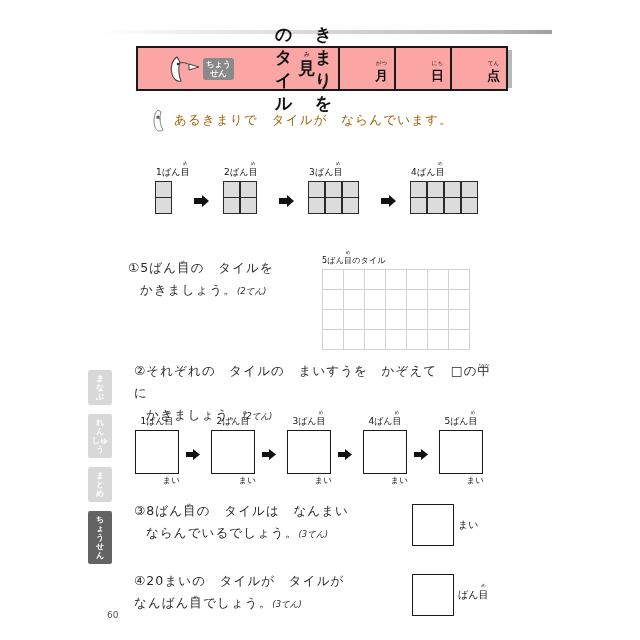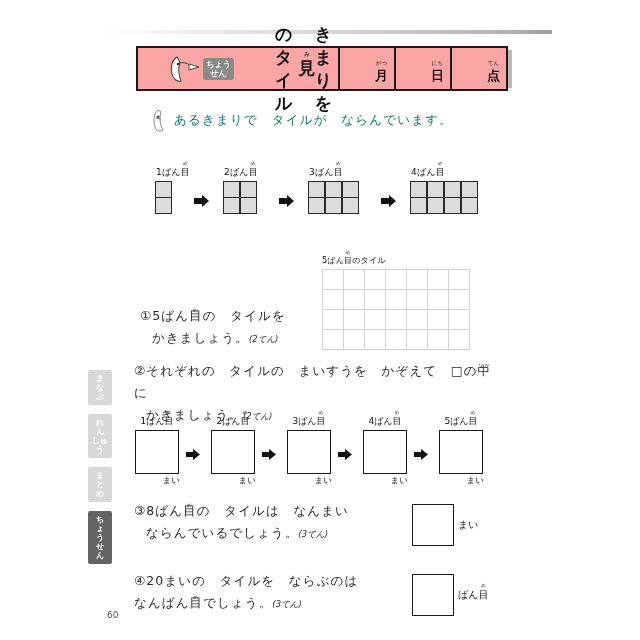--- a/index.html
+++ b/index.html
@@ -59,21 +59,21 @@
   }
   .date-cell .kanji{font-size:13px;font-weight:bold;color:#111;position:relative;}
   .date-cell .furi{
     position:absolute;top:-7px;left:50%;transform:translateX(-50%);
     font-size:5.5px;color:#111;white-space:nowrap;font-weight:normal;
   }
 
   
   .lead{
     position:absolute;left:152px;top:108px;width:340px;
-    font-size:12.5px;color:#0f766e;letter-spacing:1.2px;
+    font-size:12.5px;color:#a16207;letter-spacing:1.2px;
     display:flex;align-items:center;gap:6px;
   }
   .lead-bird{width:16px;height:24px;flex:0 0 auto;}
 
   
   .pattern{position:absolute;left:146px;top:160px;width:370px;height:70px;}
   .pat-group{position:absolute;top:0;}
   .pat-label{
     font-size:9px;color:#111;margin-bottom:3px;white-space:nowrap;
     letter-spacing:0.2px;position:relative;display:inline-block;
@@ -87,21 +87,21 @@
   .tile-cell{
     width:17px;height:17px;background:#dcdcdc;
     border:1.5px solid #2a2a2a;box-sizing:border-box;
     margin:-0.75px;
   }
   .arrow{
     position:absolute;top:34px;width:16px;height:14px;
   }
 
   
-  .q1{position:absolute;left:140px;top:257px;width:190px;margin-top:48px;}
+  .q1{position:absolute;left:128px;top:257px;width:190px;}
   .qtext{font-size:12.5px;color:#2a2a2a;letter-spacing:1.1px;line-height:22px;}
   .qtext .pts{font-size:8.5px;letter-spacing:0;font-style:italic;}
   .qtext .rb{position:relative;display:inline-block;}
   .qtext .rb .rt{
     position:absolute;top:-6px;left:50%;transform:translateX(-50%);
     font-size:5px;white-space:nowrap;
   }
   .q1-indent{padding-left:12px;}
 
   .grid5-wrap{position:absolute;left:322px;top:255px;}
@@ -358,21 +358,21 @@
   <div class="q3">
     <div class="qtext"><span>③8ばん</span><span class="rb"><span class="rt">め</span><span>目</span></span><span>の　タイルは　なんまい</span></div>
     <div class="qtext q1-indent"><span>ならんでいるでしょう。</span><span class="pts">(3てん)</span></div>
   </div>
   <div class="bigbox-wrap" style="left:412px;top:504px;">
     <div class="bigbox"></div>
     <div class="bigbox-unit">まい</div>
   </div>
 
   <div class="q4">
-    <div class="qtext">④20まいの　タイルを　ならぶのは</div>
+    <div class="qtext">④20まいの　タイルが　タイルが</div>
     <div class="qtext"><span>なんばん</span><span class="rb"><span class="rt">め</span><span>目</span></span><span>でしょう。</span><span class="pts">(3てん)</span></div>
   </div>
   <div class="bigbox-wrap" style="left:412px;top:574px;">
     <div class="bigbox"></div>
     <div class="bigbox-unit"><span>ばん</span><span class="rb"><span class="rt">め</span><span>目</span></span></div>
   </div>
 
   <div class="tabs">
     <div class="tab tab-inactive">
       <span>ま</span>

